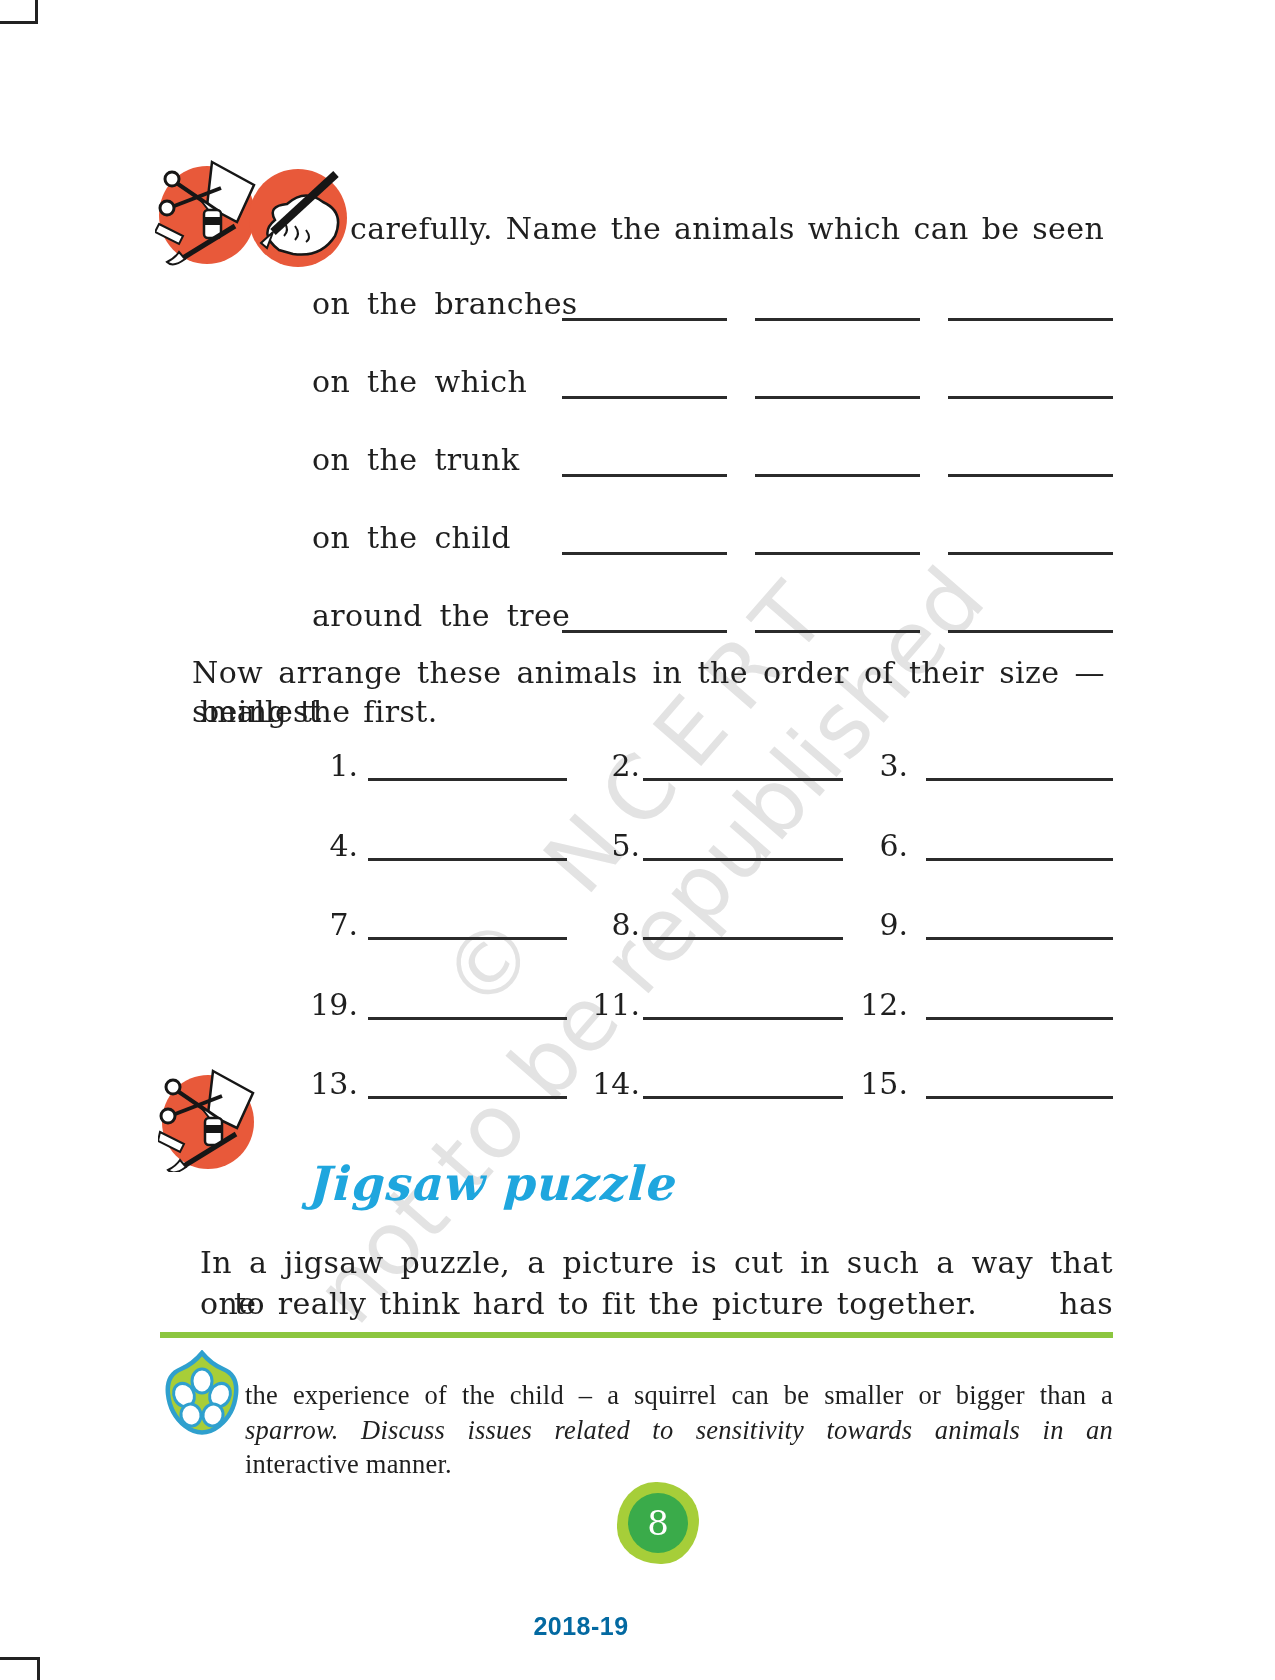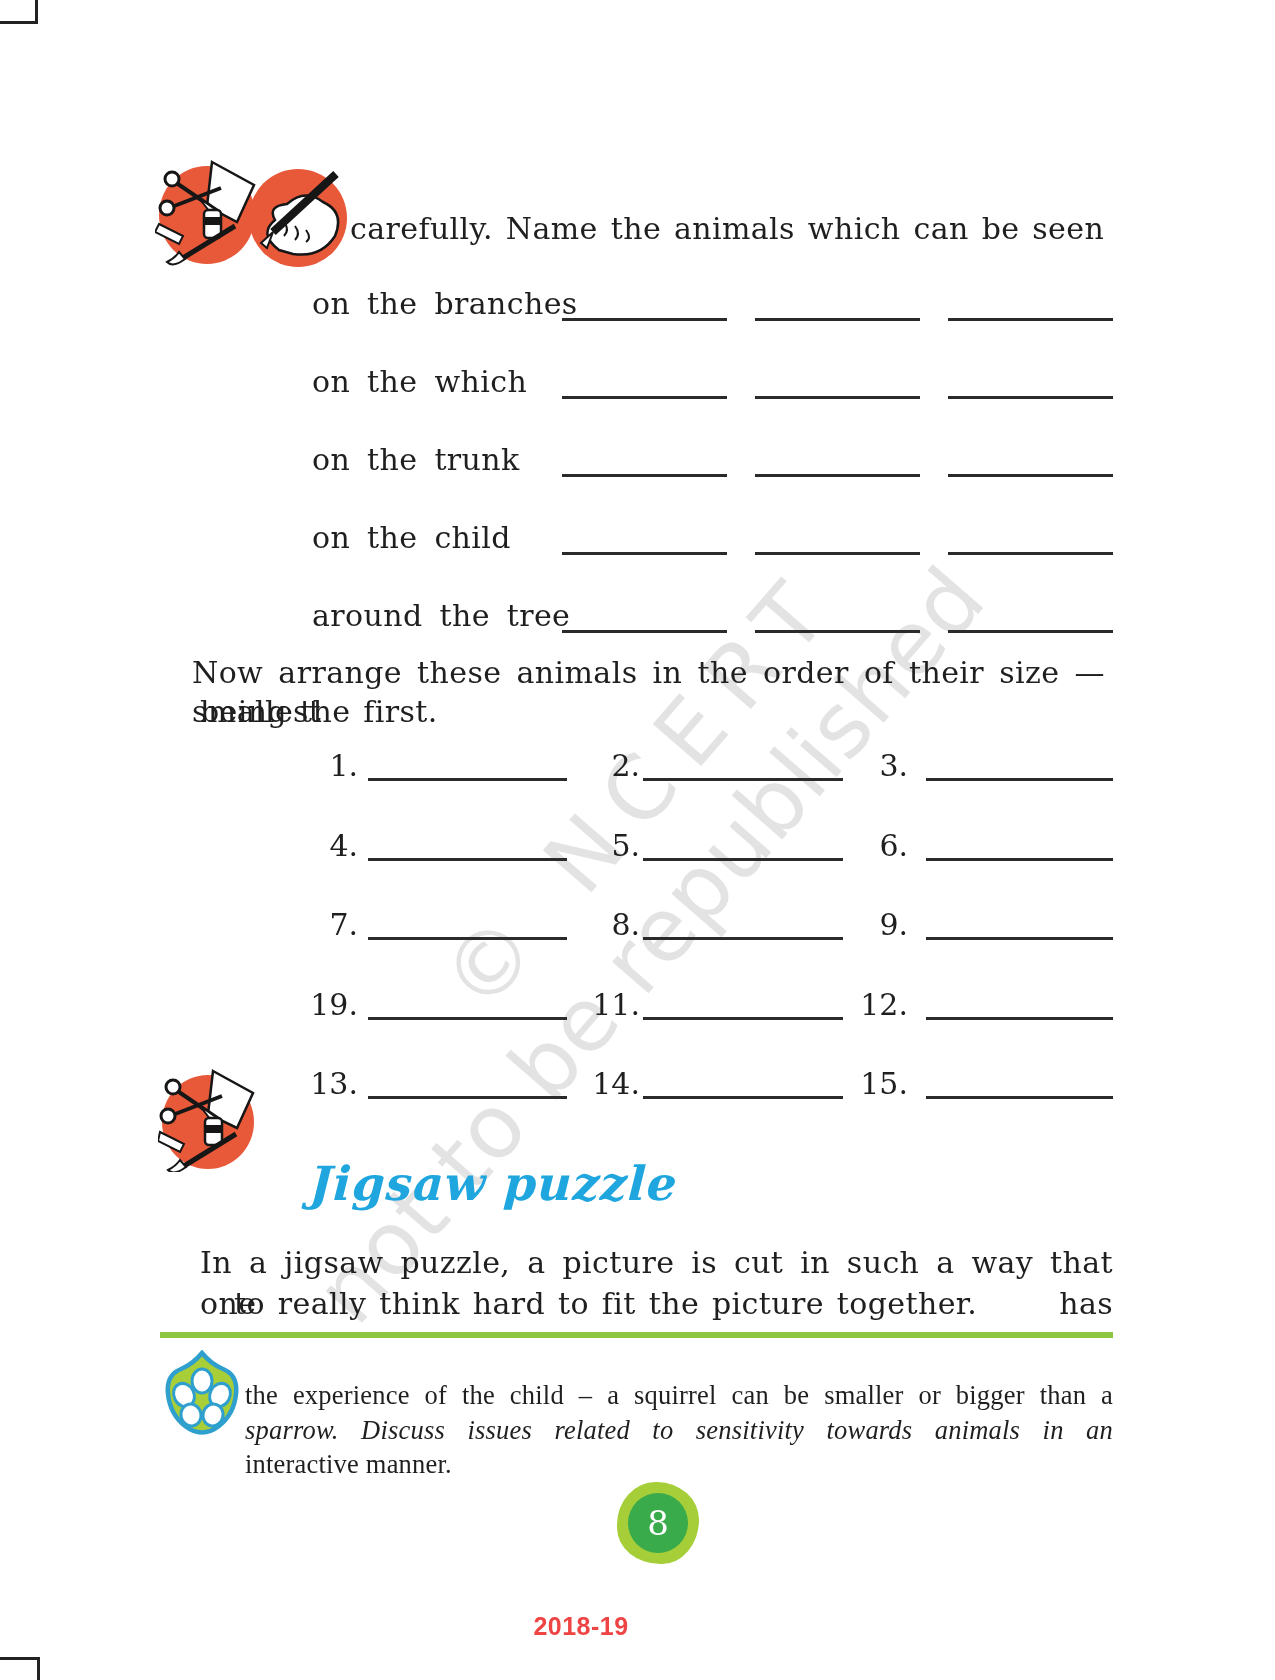--- a/index.html
+++ b/index.html
@@ -52,21 +52,21 @@
     background:#a6ce39; border-radius:48% 52% 46% 54% / 53% 47% 55% 45%;
   }
   .badge-inner {
     position:absolute; left:11px; top:11px; width:60px; height:60px;
     background:#3aab4a; border-radius:50%;
     display:flex; align-items:center; justify-content:center;
     color:#ffffff; font-size:34px; font-family:"DejaVu Serif", serif;
   }
   .year {
     position:absolute; left:0; top:1612px; width:1162px; text-align:center;
-    color:#ef4444; font-family:"Liberation Sans", sans-serif;
+    color:#0369a1; font-family:"Liberation Sans", sans-serif;
     font-weight:bold; font-size:25px; letter-spacing:.5px;
   }
 </style>
 </head>
 <body>
 
 <div class="page">
 
   <div class="wm wm1">© NCERT</div>
   <div class="wm wm2">not to be republished</div>

